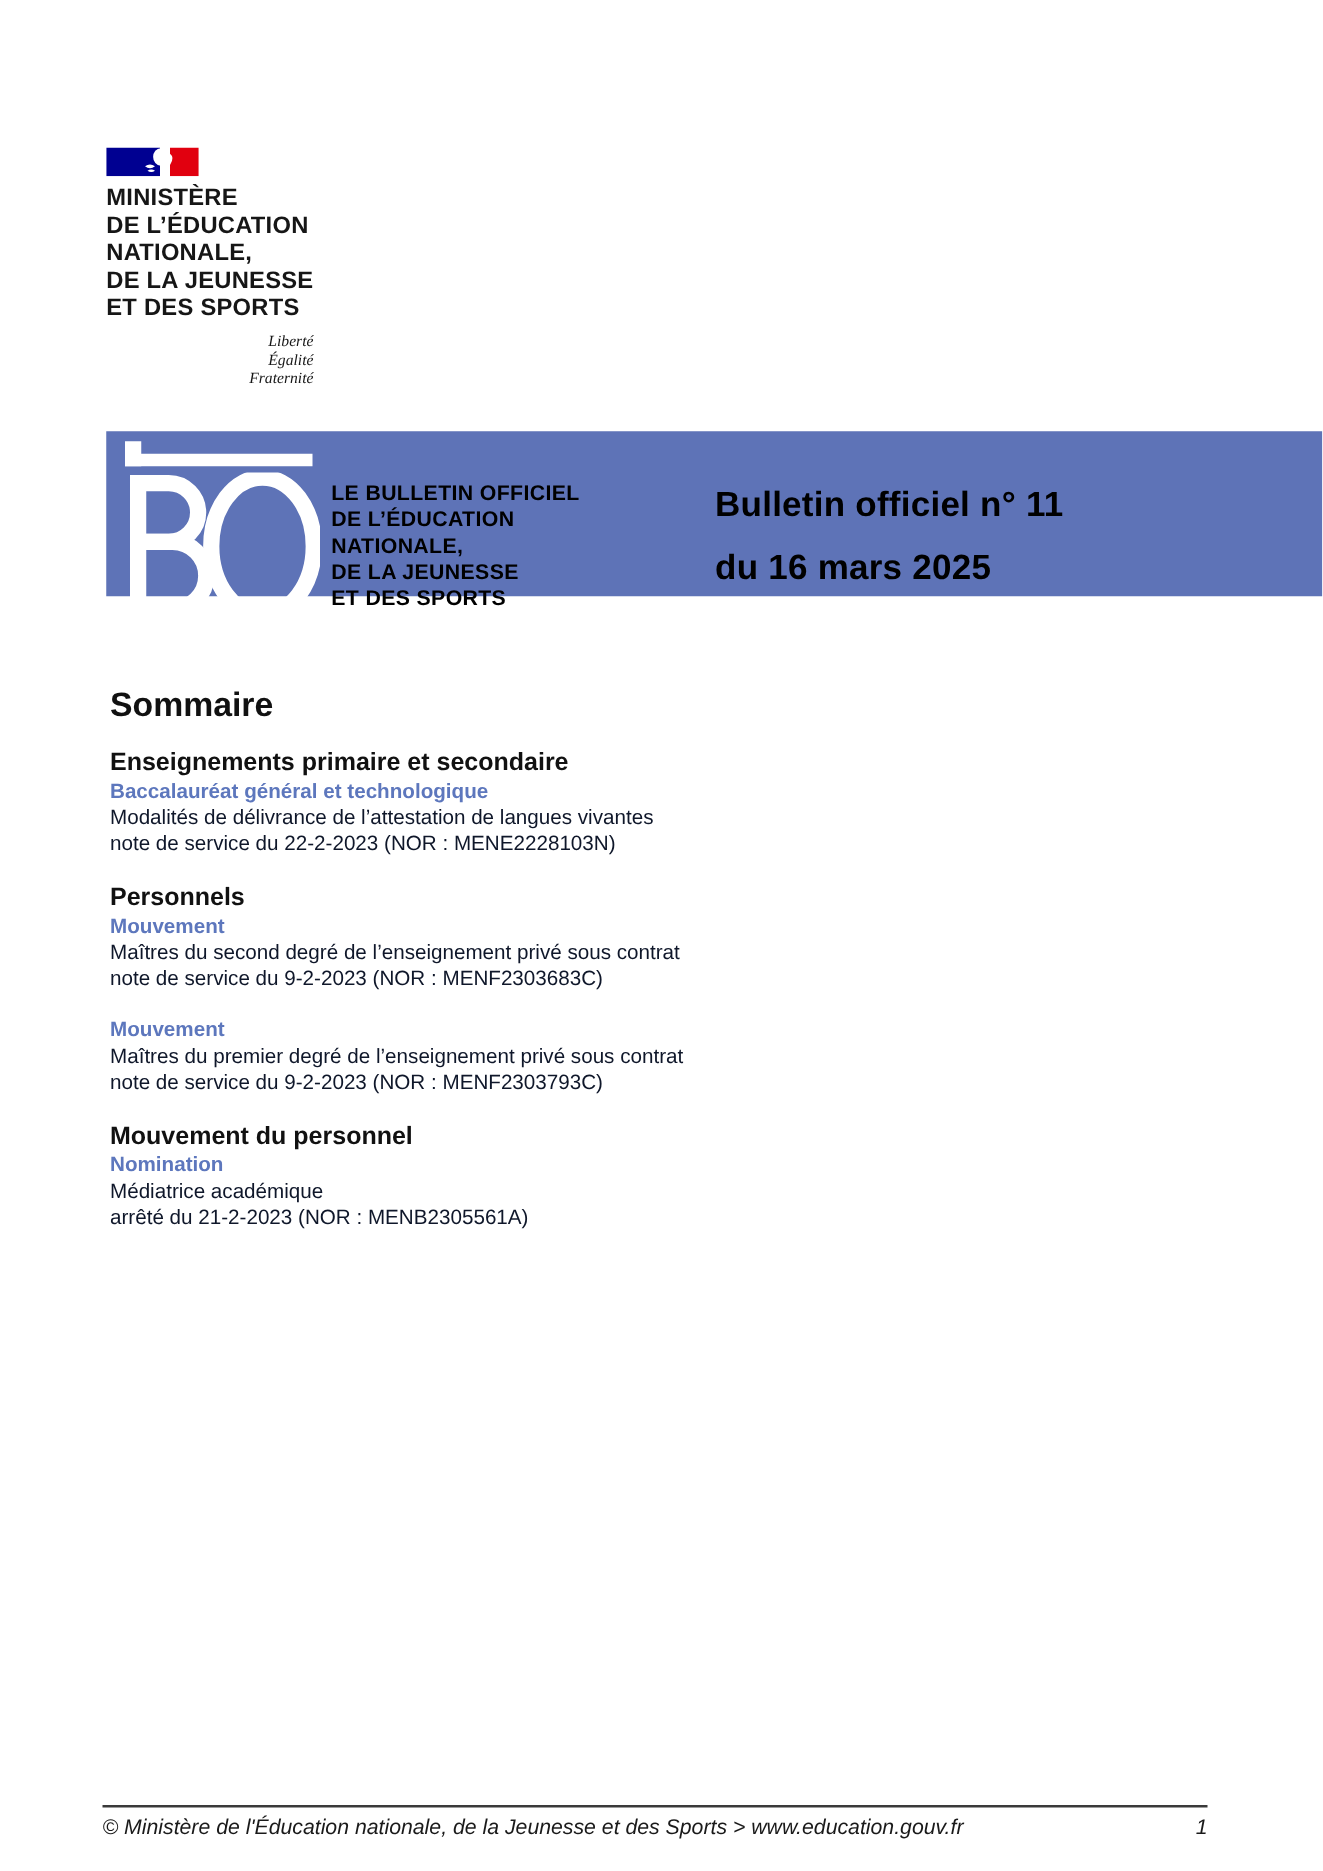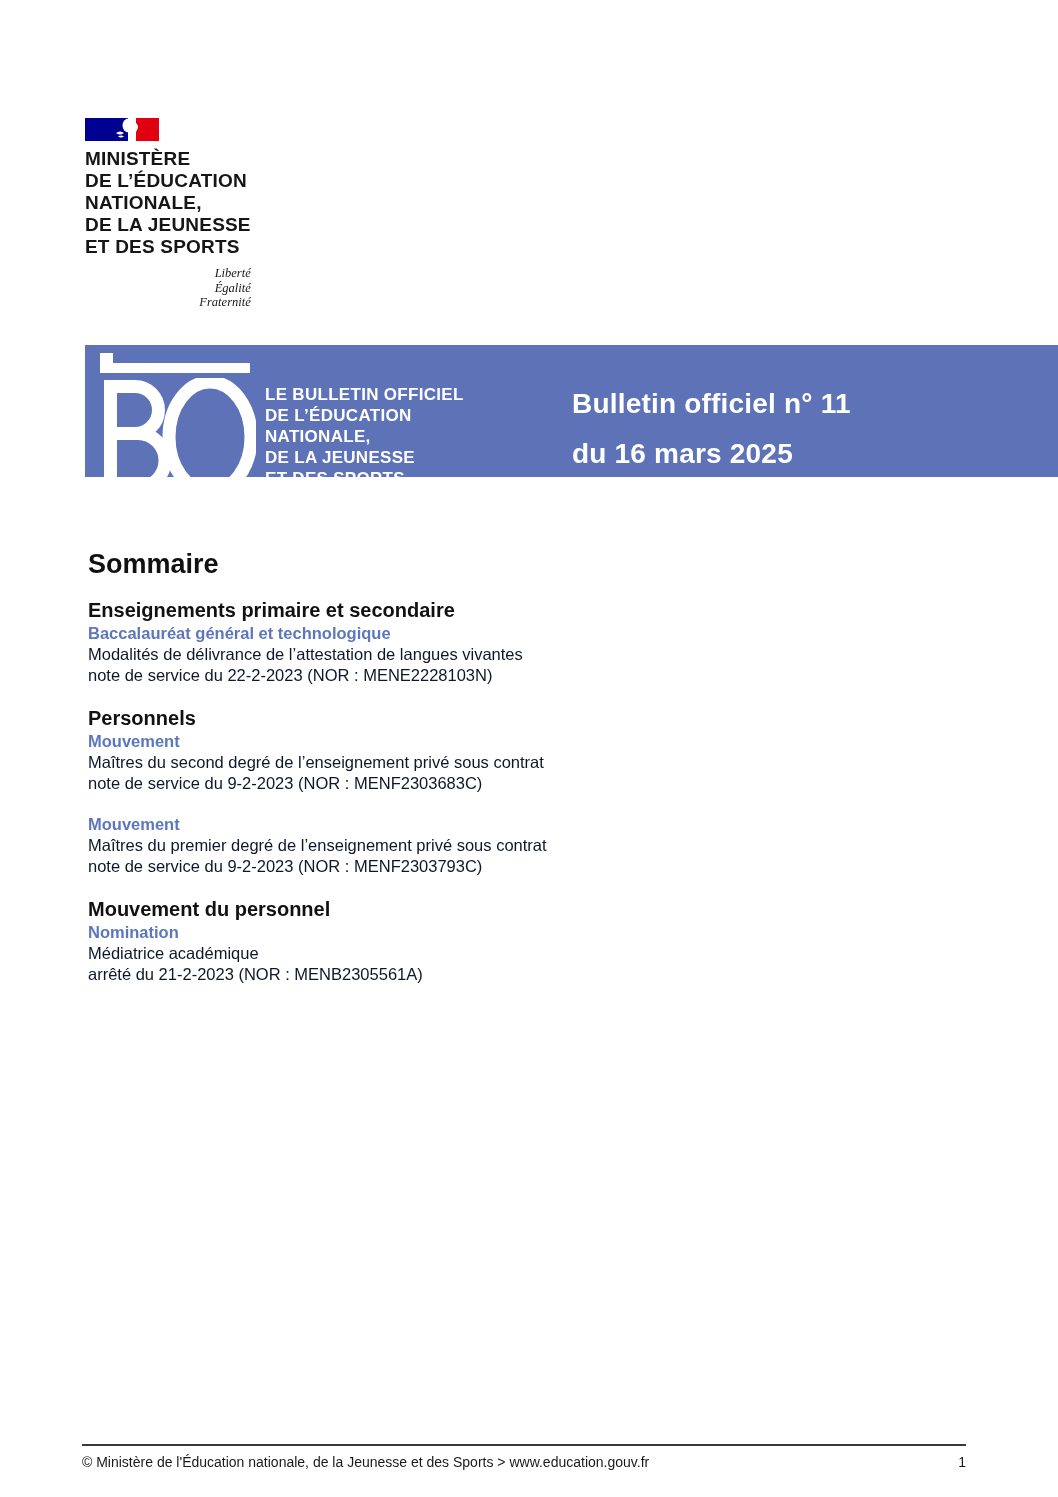--- a/index.html
+++ b/index.html
@@ -30,21 +30,21 @@
   }
   .motto{
     margin-top:8px;
     font-family:"Liberation Serif",serif;font-style:italic;
     font-size:12.5px;line-height:14.5px;color:#161616;text-align:right;
   }
 
   
   .banner{
     position:absolute;left:85px;right:0;top:345px;height:132px;
-    background:var(--banner-blue);color:#ffffff;
+    background:var(--banner-blue);color:#000000;
   }
   .bracket-top{
     position:absolute;left:15px;top:18px;width:150px;height:10px;background:#fff;
   }
   .bracket-top::before{
     content:"";position:absolute;left:0;top:-10px;width:13px;height:20px;background:#fff;
   }
   .bracket-bottom{
     position:absolute;left:183px;top:150px;width:197px;height:12px;background:#fff;
   }
@@ -72,21 +72,21 @@
   .category{
     color:var(--cat-blue);font-weight:bold;font-size:16.5px;line-height:21px;
   }
   .entry-line{font-size:16.5px;line-height:21px;color:#0f172a}
 
   
   .footer{position:absolute;left:82px;top:1444px;width:884px}
   .footer-rule{height:2px;background:#3a3a3a}
   .footer-row{
     display:flex;justify-content:space-between;align-items:baseline;
-    margin-top:6px;font-size:14px;line-height:20px;color:#1a1a1a;
+    margin-top:6px;font-size:17px;line-height:20px;color:#1a1a1a;font-style:italic;
   }
 </style>
 </head>
 <body>
 
 <div class="page">
 
   <header class="ministry">
     <svg class="flag" width="74" height="23" viewBox="0 0 74 23" aria-hidden="true">
       <rect x="0" y="0" width="43" height="23" fill="#000091"></rect>

